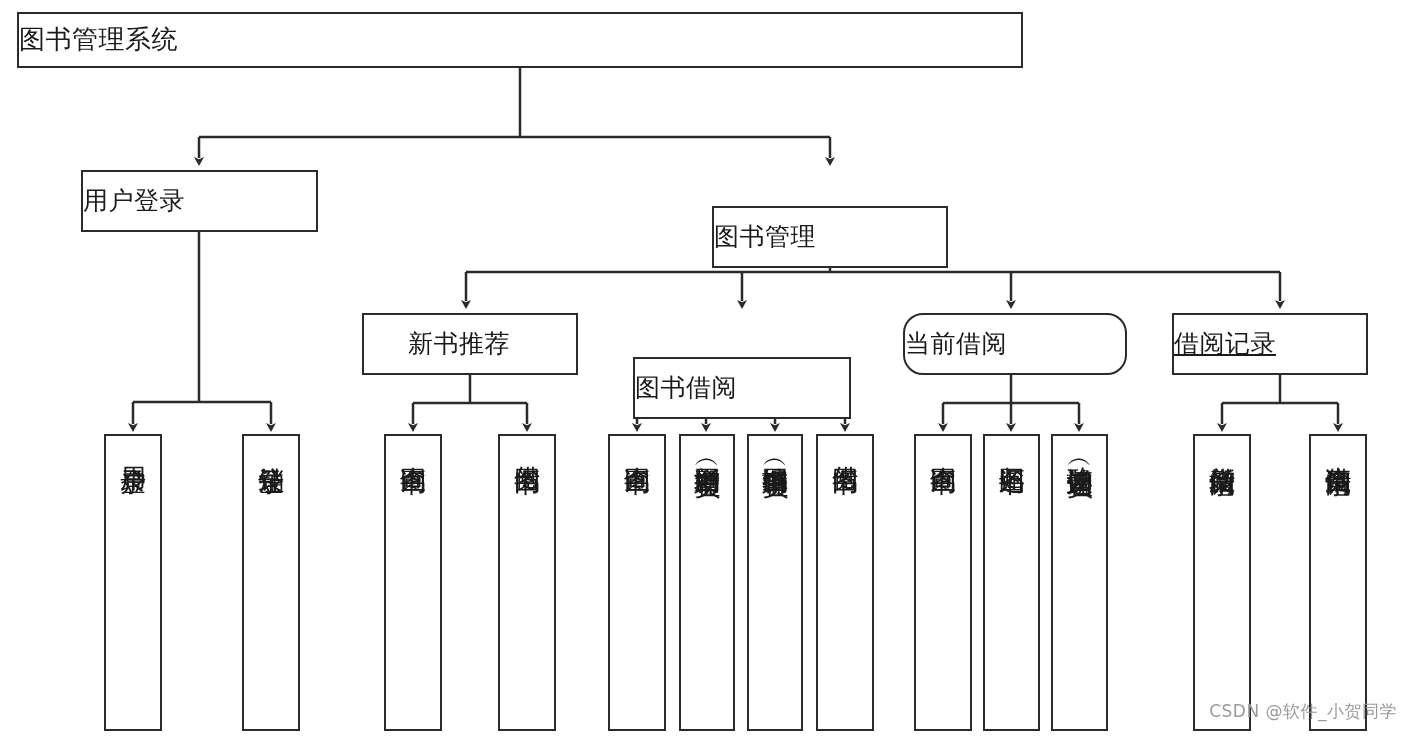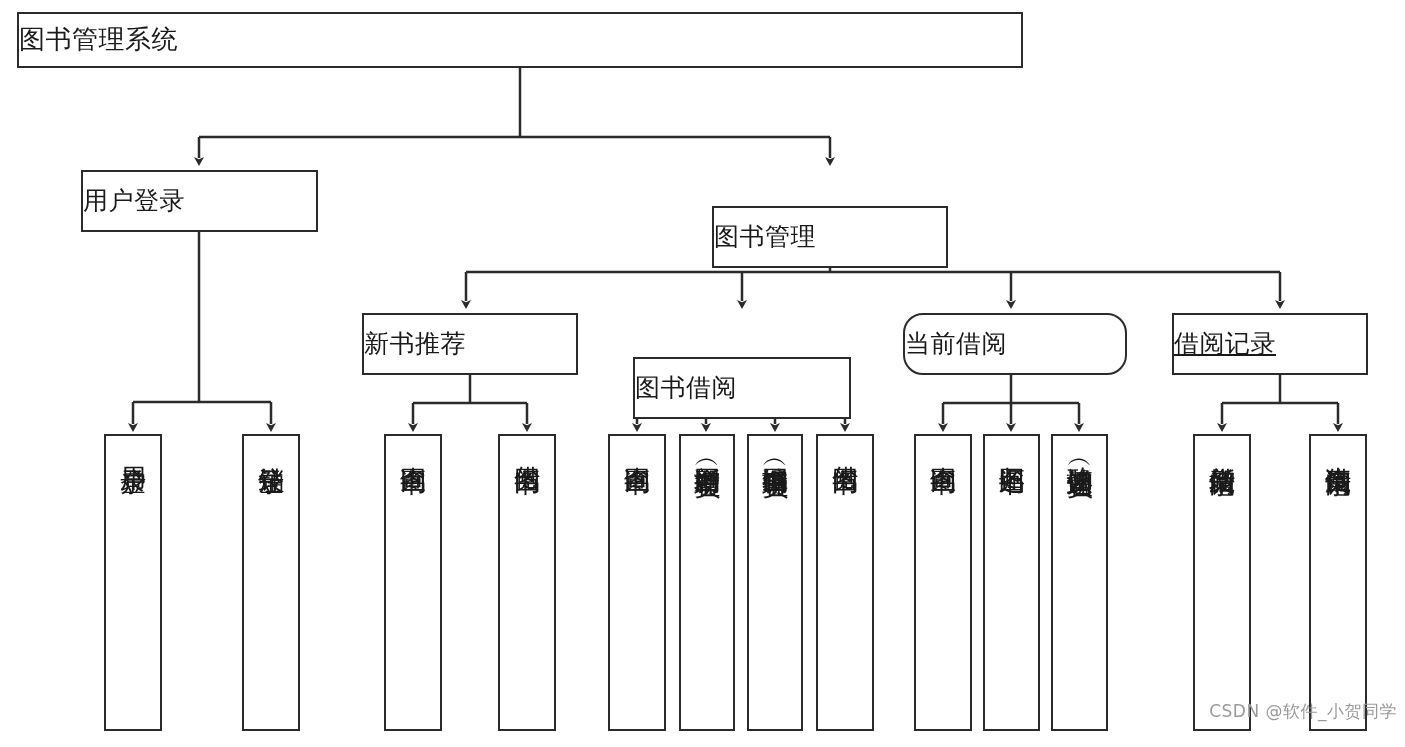--- a/index.html
+++ b/index.html
@@ -132,21 +132,21 @@
   </div>
 
   <div class="node horiz" style="left:81px; top:170px; width:237px; height:62px;">
     <span class="lbl">用户登录</span>
   </div>
 
   <div class="node horiz" style="left:712px; top:170px; width:236px; height:62px;margin-top:36px;">
     <span class="lbl">图书管理</span>
   </div>
 
-  <div class="node horiz" style="left:362px; top:313px; width:216px; height:62px;">
+  <div class="node horiz" style="left:362px; top:313px; width:216px; height:62px;padding-left:44px;">
     <span class="lbl">新书推荐</span>
   </div>
 
   <div class="node horiz" style="left:633px; top:313px; width:218px; height:62px;margin-top:44px;">
     <span class="lbl">图书借阅</span>
   </div>
 
   <div class="node horiz" style="left:903px; top:313px; width:224px; height:62px;border-radius:20px;">
     <span class="lbl">当前借阅</span>
   </div>

